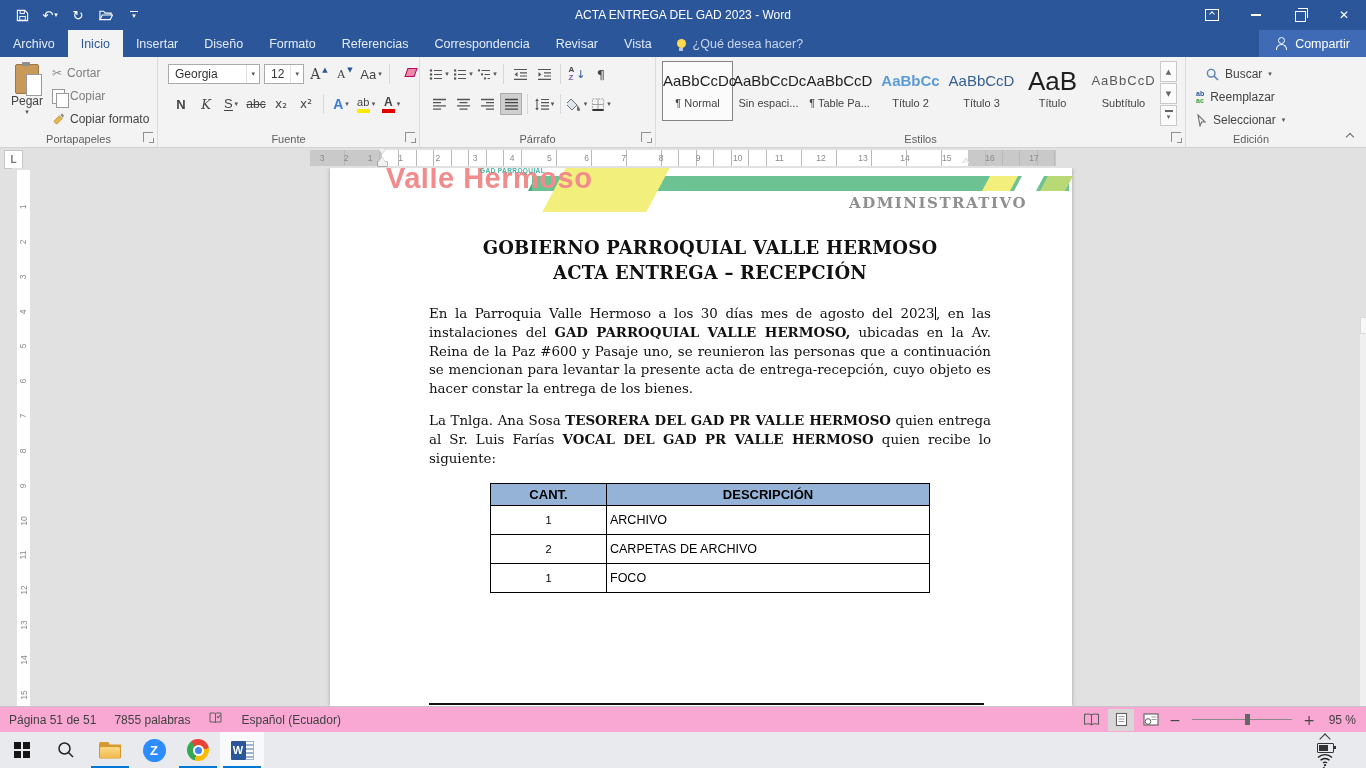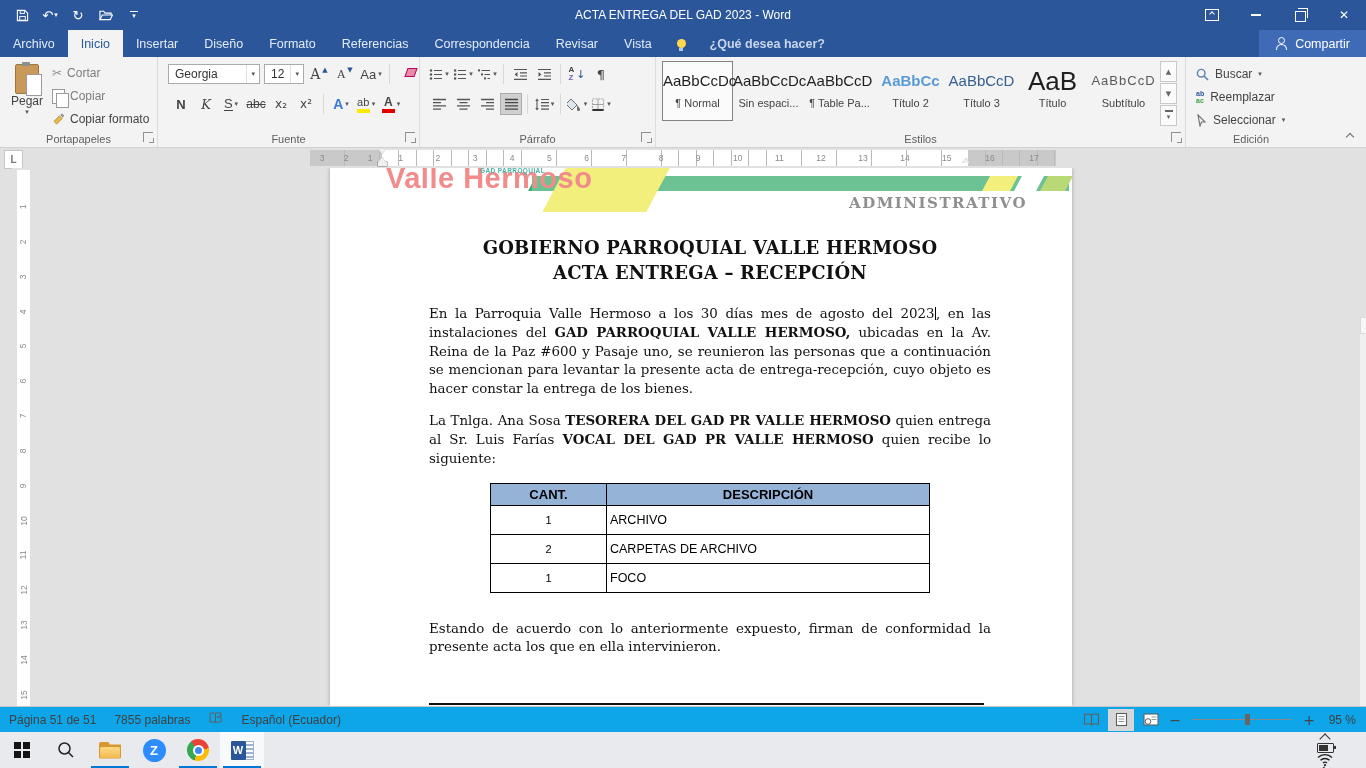--- a/index.html
+++ b/index.html
@@ -21,21 +21,21 @@
   .ic-min{width:10px;height:1.5px;background:#fff;}
   .ic-restore{position:relative;width:9px;height:9px;border:1.2px solid #fff;margin-top:2px;}
   .ic-restore::before{content:"";position:absolute;left:2px;top:-4px;width:9px;height:9px;border:1.2px solid #fff;border-bottom:none;border-left:none;}
   .ic-ribopts{position:relative;width:12px;height:10px;border:1.2px solid #fff;}
   .ic-ribopts::after{content:"";position:absolute;left:3.5px;top:2px;width:3px;height:3px;border-left:1.2px solid #fff;border-top:1.2px solid #fff;transform:rotate(45deg);}
 
   
   .tabrow{position:absolute;top:30px;left:0;right:0;height:27px;background:#2b579a;display:flex;align-items:stretch;color:#e3ebf7;font-size:12.5px;}
   .rtab{padding:0 13px;display:flex;align-items:center;}
   .rtab.sel{background:#f3f3f3;color:#2b579a;}
-  .tellme{display:flex;align-items:center;gap:24px;padding:0 12px;color:#c9d6ec;font-weight:bold;}
+  .tellme{display:flex;align-items:center;gap:7px;padding:0 12px;color:#c9d6ec;}
   .bulb{position:relative;width:9px;height:9px;border-radius:50%;background:#ffd84d;}
   .bulb::after{content:"";position:absolute;left:2.5px;bottom:-3px;width:4px;height:3px;background:#b9c7e0;}
   .signin{margin-left:auto;display:flex;align-items:center;padding:0 16px;color:#fdba74;margin-top:48px;}
   .share{display:flex;align-items:center;gap:7px;padding:0 16px;background:#3f6bb6;color:#fff;}
   .person{position:relative;width:13px;height:13px;}
   .person::before{content:"";position:absolute;left:3px;top:0;width:5px;height:5px;border:1.3px solid #fff;border-radius:50%;}
   .person::after{content:"";position:absolute;left:1px;bottom:0;width:9px;height:5px;border:1.3px solid #fff;border-bottom:none;border-radius:6px 6px 0 0;}
 
   
   .ribbon{position:absolute;top:57px;left:0;right:0;height:90px;background:#f3f3f3;border-bottom:1px solid #d2d2d2;color:#444;}
@@ -121,21 +121,21 @@
   .dtable th{background:#95b3d7;font-size:13px;font-weight:bold;height:19px;text-align:center;}
   .dtable td{height:26px;}
   .dtable td.qty{width:113px;text-align:center;font-size:11px;}
   .dtable td.desc{padding-left:3px;font-size:12.5px;}
   .sigline{position:absolute;left:99px;top:535px;width:555px;border-top:2px solid #111;}
   
   .scrollbar{position:absolute;right:1px;top:149px;width:17px;height:557px;background:#f0f0f0;z-index:5;}
   .sbbtn{position:absolute;left:0;width:17px;height:17px;background:#f7f7f7;border:1px solid #dadada;box-sizing:border-box;display:flex;align-items:center;justify-content:center;font-size:7px;color:#777;}
 
   
-  .statusbar{position:absolute;top:706px;left:0;right:0;height:26px;background:#0ea5e9;border-top:1px solid #c6c6c6;display:flex;align-items:center;font-size:12px;color:#414141;box-sizing:border-box;}
+  .statusbar{position:absolute;top:706px;left:0;right:0;height:26px;background:#f9a8d4;border-top:1px solid #c6c6c6;display:flex;align-items:center;font-size:12px;color:#414141;box-sizing:border-box;}
   .stitem{margin-left:18px;white-space:nowrap;}
   .stitem:first-child{margin-left:9px;}
   .sright{margin-left:auto;display:flex;align-items:center;gap:4px;padding-right:10px;}
   .viewbtn{width:26px;height:22px;display:flex;align-items:center;justify-content:center;}
   .viewbtn.active{background:#d7d7d7;}
   .ztrack{position:relative;width:100px;height:13px;margin:0 6px;}
   .ztrack::before{content:"";position:absolute;left:0;right:0;top:6px;height:1px;background:#8a8a8a;}
   .zthumb{position:absolute;left:53px;top:1px;width:5px;height:11px;background:#666;}
   .zsign{font-size:14px;color:#444;width:14px;text-align:center;}
   .zval{width:36px;text-align:right;}
@@ -472,21 +472,21 @@
         <div class="sb">
             <span class="morebar"></span>
             <span class="glyph" style="font-size:7px;">▾</span>
           </div>
       </div>
       <div class="grp-label">Estilos</div>
       <div class="launcher"></div>
     </div>
 
     <div class="grp" style="left:1186px;width:130px;border-right:none;">
-      <div class="rrow" style="left:10px;top:6px;text-align:right;">
+      <div class="rrow" style="left:20px;top:6px;text-align:right;">
         <div class="erow">
           <svg width="13" height="13" viewBox="0 0 13 13">
               <circle cx="5.2" cy="5.2" r="3.8" fill="none" stroke="#5a7fae" stroke-width="1.4"></circle>
               <path d="M8 8l4 4" stroke="#5a7fae" stroke-width="1.6"></path>
             </svg>
           <span>Buscar</span>
             <span class="caret glyph">▾</span>
         </div>
       </div>
       <div class="rrow" style="left:10px;top:29px;">
@@ -607,21 +607,20 @@
           <td class="qty">2</td>
           <td class="desc">CARPETAS DE ARCHIVO</td>
         </tr>
         <tr>
           <td class="qty">1</td>
           <td class="desc">FOCO</td>
         </tr>
       </tbody>
         </table>
 
-      <div class="textcol doc-p" style="top:452px;">Estando de acuerdo con lo anteriormente expuesto, firman de conformidad la presente acta los que en ella intervinieron.</div>
 
       <div class="sigline"></div>
     </div>
 
     <div class="scrollbar">
       <div class="sbbtn glyph" style="top:0;">▲</div>
 
     </div>
   </div>
 

